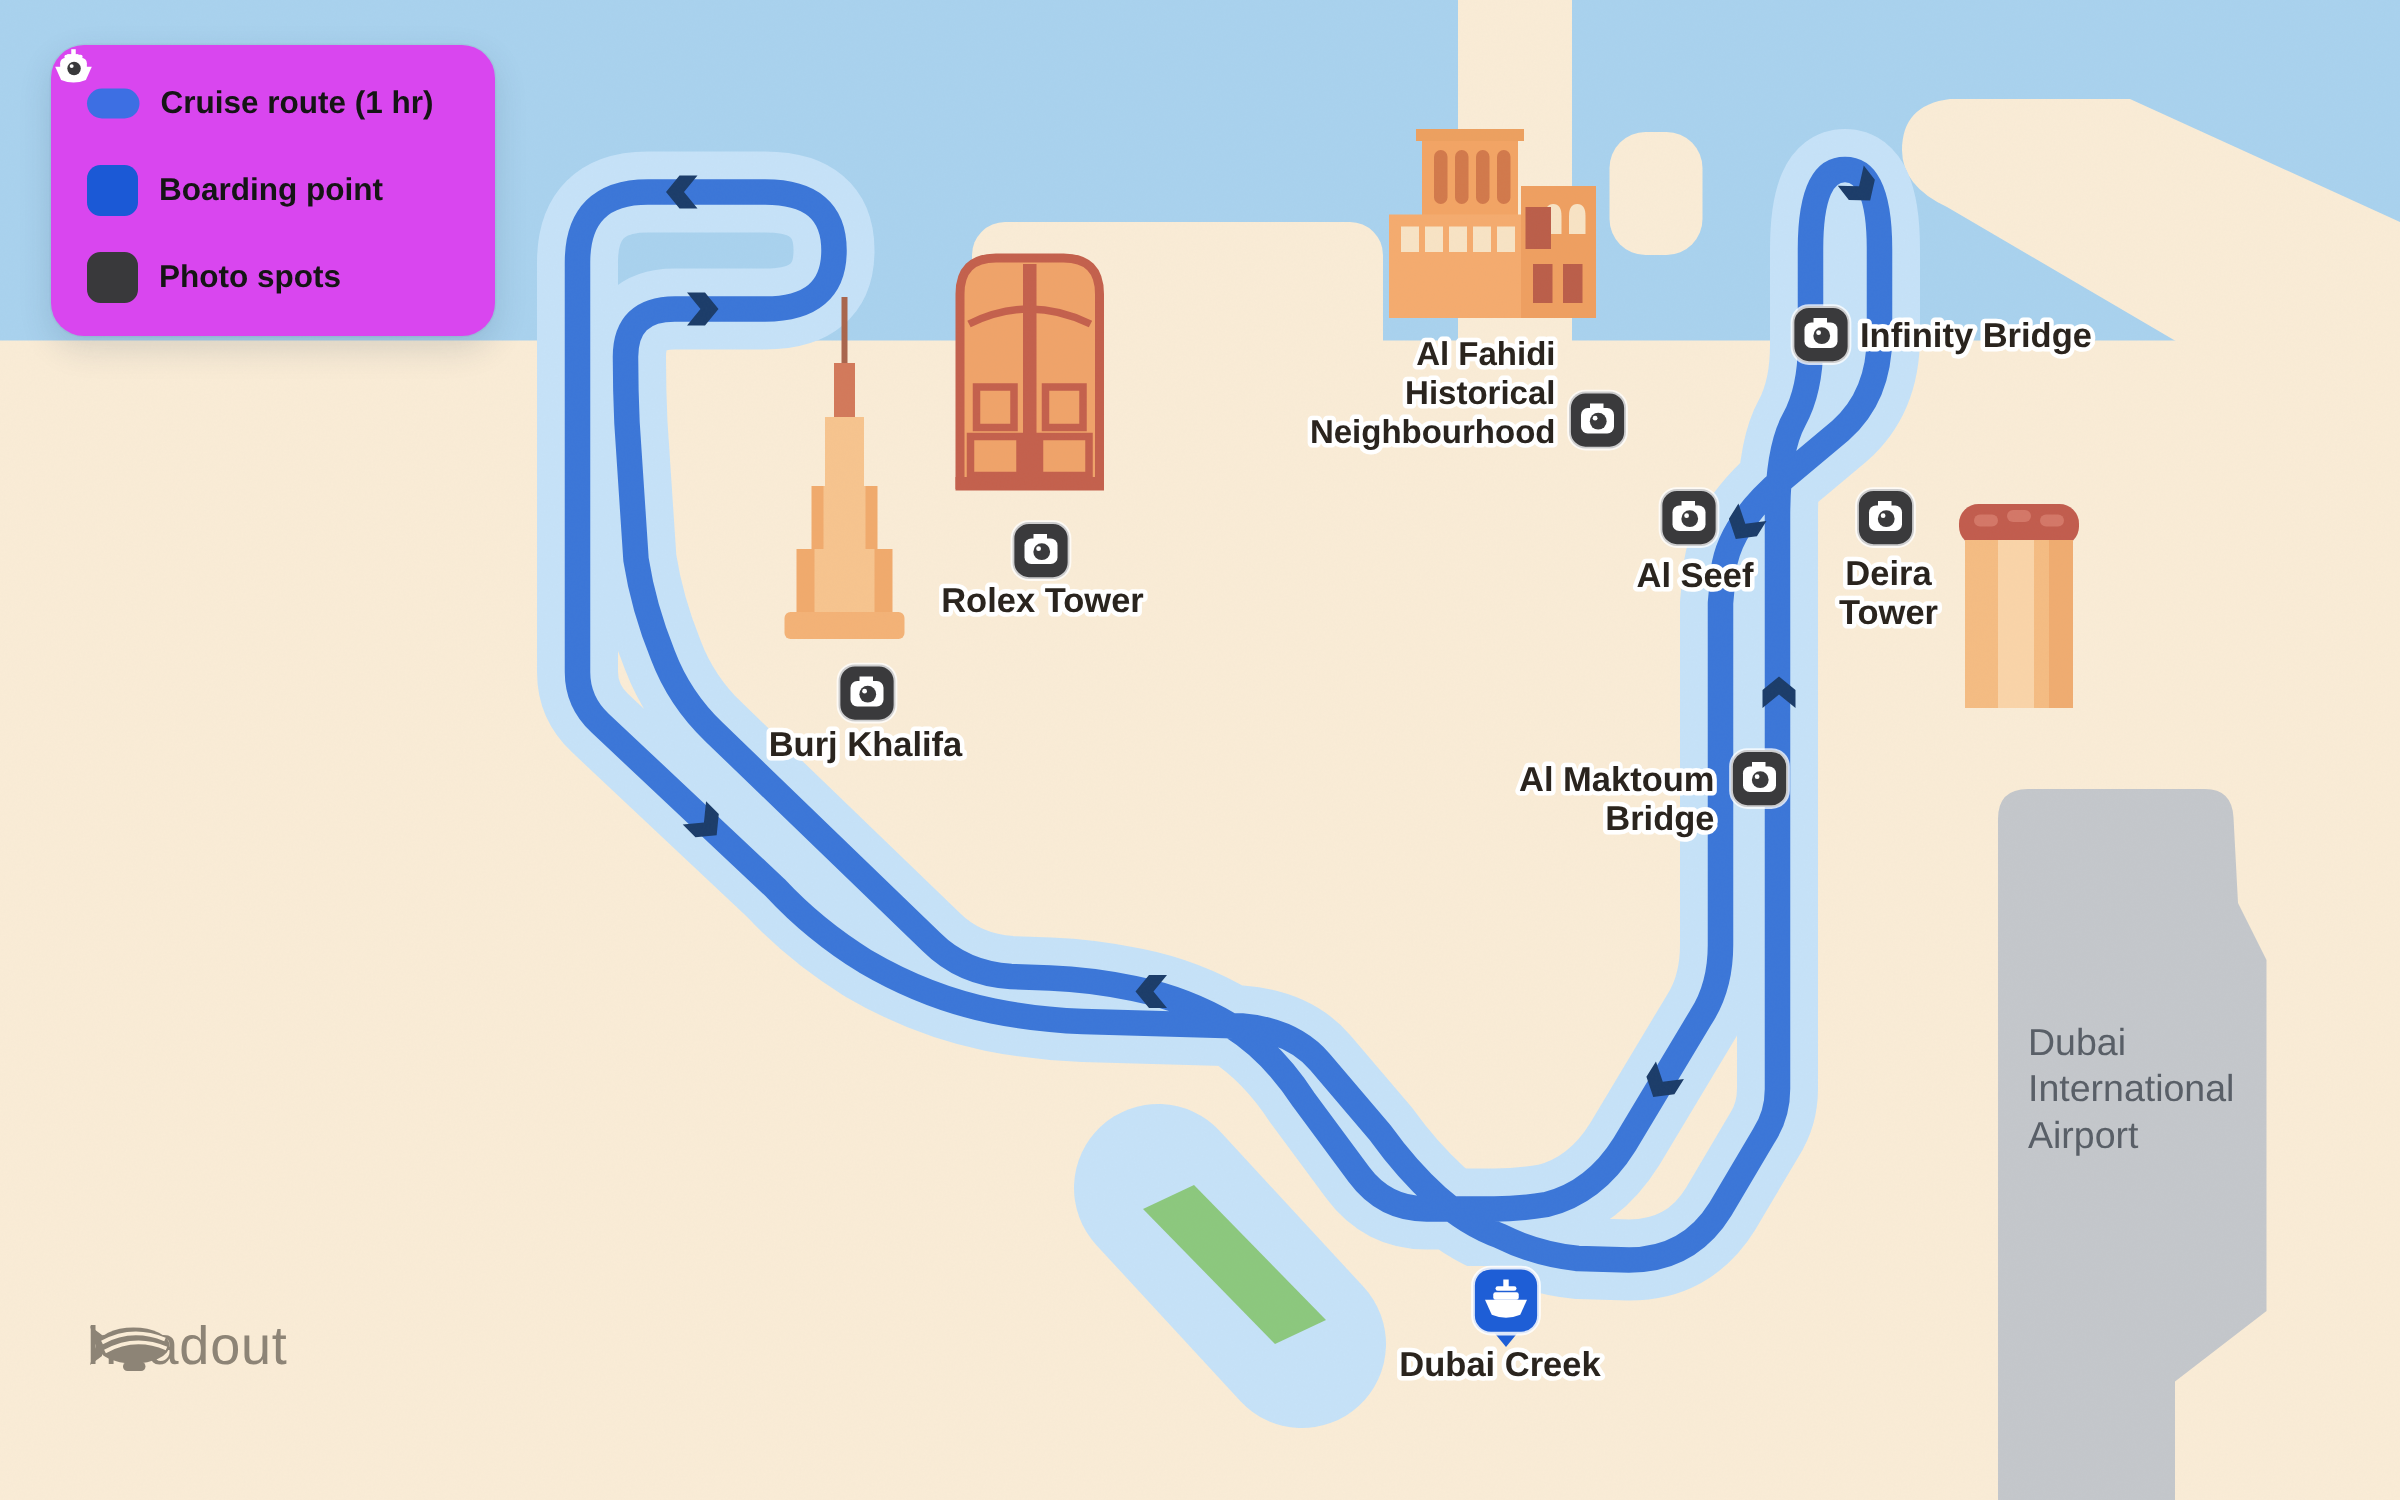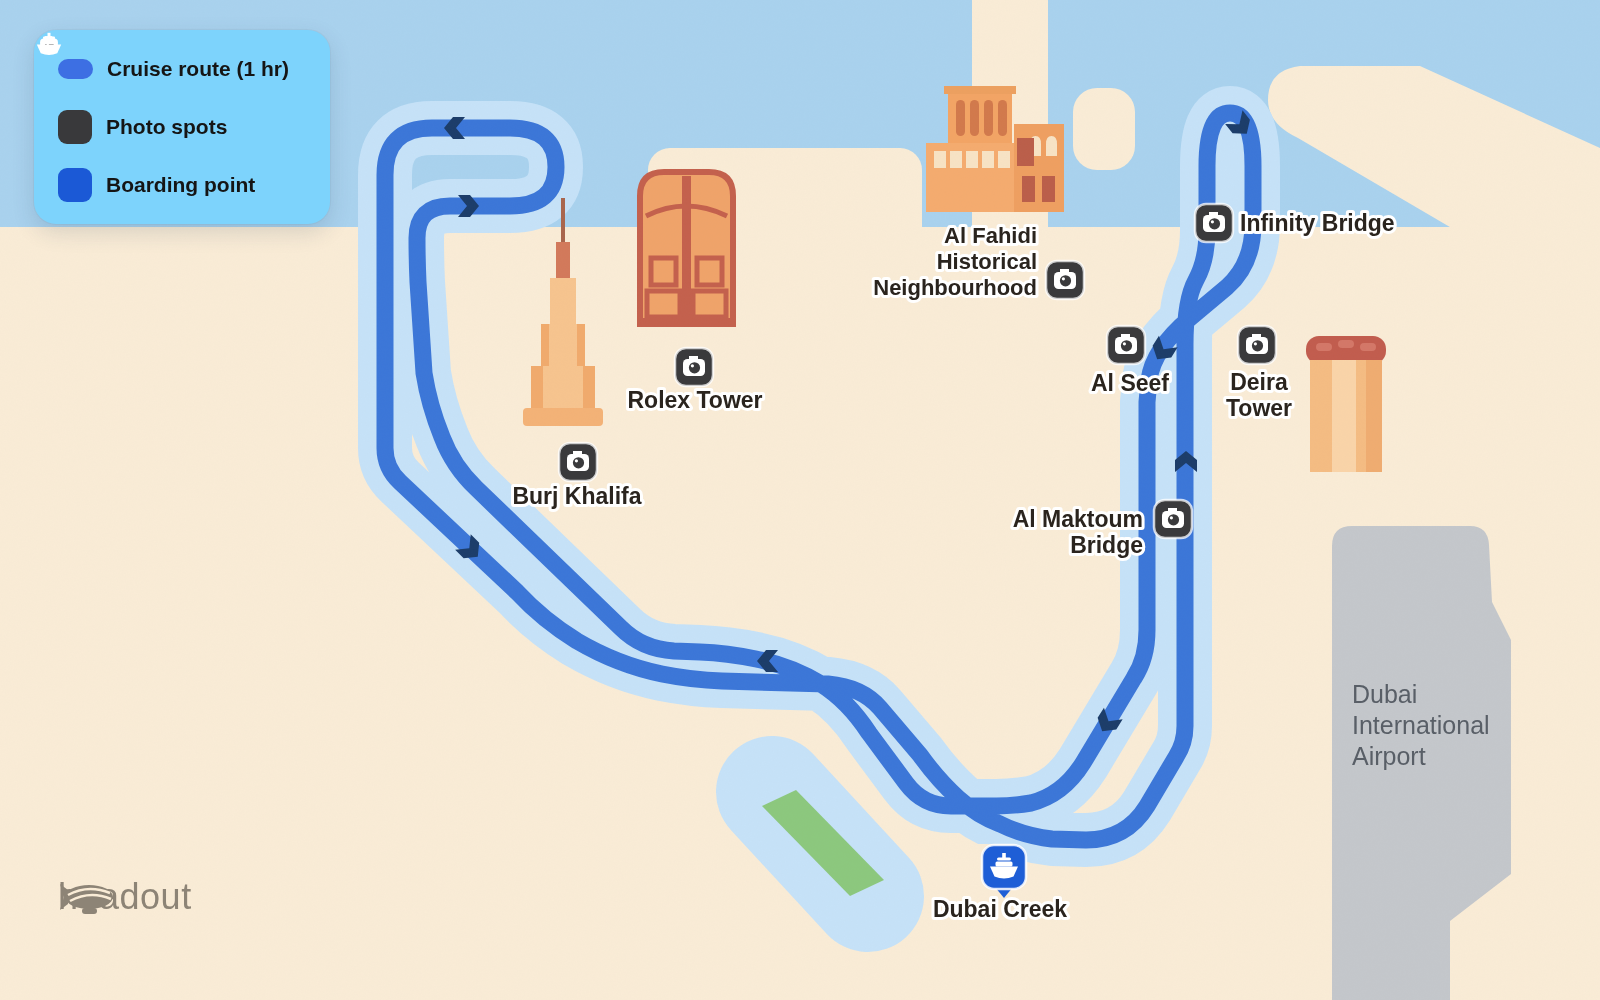--- a/index.html
+++ b/index.html
@@ -10,21 +10,21 @@
   
   .lbl{font-family:"Liberation Sans",sans-serif;font-weight:700;font-size:23px;
        fill:#2A241E;stroke:#ffffff;stroke-width:6px;paint-order:stroke;
        stroke-linejoin:round;}
   .lbl-sm{font-size:22px;}
   .airport-lbl{font-family:"Liberation Sans",sans-serif;font-weight:400;
        font-size:25px;fill:#585E66;}
 
   
   .legend{position:absolute;left:34px;top:30px;width:296px;height:194px;
-          background:#7dd3fc;border-radius:22px;
+          background:#d946ef;border-radius:22px;
           box-shadow:0 8px 22px rgba(40,60,90,.16),0 0 0 1px rgba(0,0,0,.03);
           display:flex;flex-direction:column;justify-content:space-between;
           padding:22px 24px;box-sizing:border-box;z-index:5;}
   .legend-row{display:flex;align-items:center;gap:14px;height:34px;}
   .legend-row .txt{font-size:21px;font-weight:600;color:#151515;white-space:nowrap;}
   .key-pill{width:35px;height:20px;border-radius:10px;background:#3D6FE3;flex:0 0 auto;}
   .key-sq{width:34px;height:34px;border-radius:9px;flex:0 0 auto;
           display:flex;align-items:center;justify-content:center;}
   .key-boarding{background:#1B59D6;}
   .key-photo{background:#39393B;}
@@ -219,41 +219,41 @@
     <text class="lbl" x="1000" y="917" text-anchor="middle">Dubai Creek</text>
   </g>
 </svg>
 
 <div class="legend">
   <div class="legend-row">
     <span class="key-pill"></span>
     <span class="txt">Cruise route (1 hr)</span>
   </div>
   <div class="legend-row">
+    <span class="key-sq key-boarding">
+      <svg width="30" height="30" viewBox="-16 -16 32 32">
+        <rect x="-1.6" y="-13" width="3.2" height="5.5" fill="#fff"></rect>
+        <rect x="-6.5" y="-9" width="13" height="2.8" rx="1.4" fill="#fff"></rect>
+        <rect x="-8" y="-5.3" width="16" height="4.6" rx="1.4" fill="#fff"></rect>
+        <path d="M -13,-0.5 L 13,-0.5 L 8.8,8.8 Q 0,12.5 -8.8,8.8 Z" fill="#fff"></path>
+      </svg>
+    </span>
+    <span class="txt">Boarding point</span>
+  </div>
+  <div class="legend-row">
     <span class="key-sq key-photo">
       <svg width="30" height="30" viewBox="-16 -16 32 32">
         <path d="M -4.5,-9.5 L 3.5,-9.5 L 3.5,-6 L -4.5,-6 Z" fill="#fff"></path>
         <rect x="-9.5" y="-7" width="19" height="15" rx="4" fill="#fff"></rect>
         <circle cx="0.4" cy="0.7" r="4.8" fill="#39393B"></circle>
         <circle cx="-1.3" cy="-1" r="1.4" fill="#fff"></circle>
       </svg>
     </span>
     <span class="txt">Photo spots</span>
   </div>
-  <div class="legend-row">
-    <span class="key-sq key-boarding">
-      <svg width="30" height="30" viewBox="-16 -16 32 32">
-        <rect x="-1.6" y="-13" width="3.2" height="5.5" fill="#fff"></rect>
-        <rect x="-6.5" y="-9" width="13" height="2.8" rx="1.4" fill="#fff"></rect>
-        <rect x="-8" y="-5.3" width="16" height="4.6" rx="1.4" fill="#fff"></rect>
-        <path d="M -13,-0.5 L 13,-0.5 L 8.8,8.8 Q 0,12.5 -8.8,8.8 Z" fill="#fff"></path>
-      </svg>
-    </span>
-    <span class="txt">Boarding point</span>
-  </div>
 </div>
 
 <div class="watermark">
   <svg width="58" height="44" viewBox="0 0 58 44">
     <g fill="#8D8476">
       <path d="M10,14 L2,8 L6,21 L2,34 L10,28 Z"></path>
       <ellipse cx="31" cy="21" rx="24" ry="12"></ellipse>
       <rect x="24" y="32" width="15" height="6" rx="3"></rect>
     </g>
     <path d="M 10,19 Q 30,8 52,17" stroke="#FAECD6" stroke-width="2.5" fill="none"></path>

